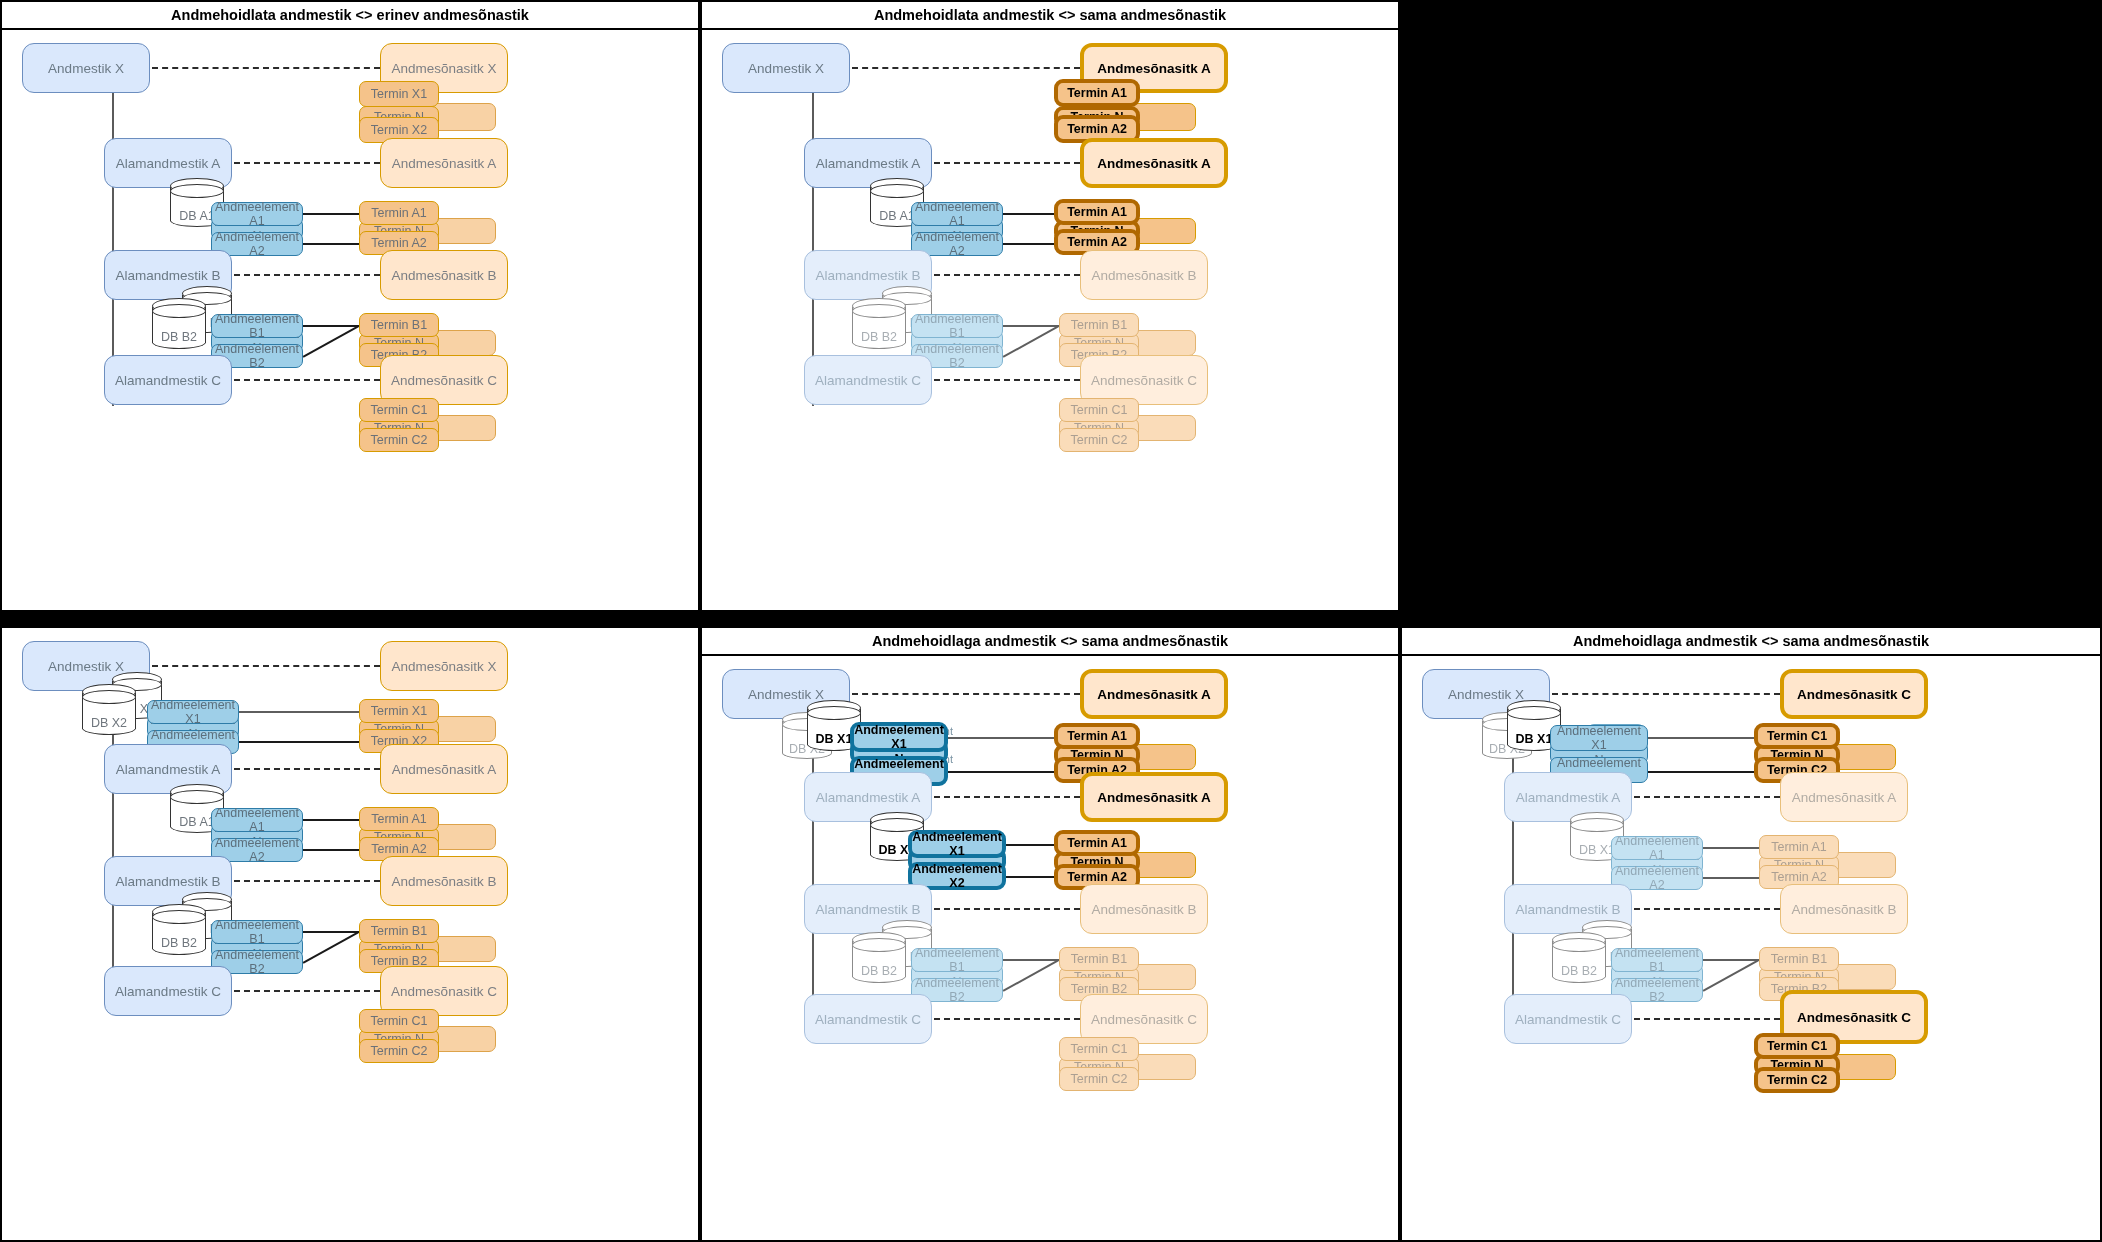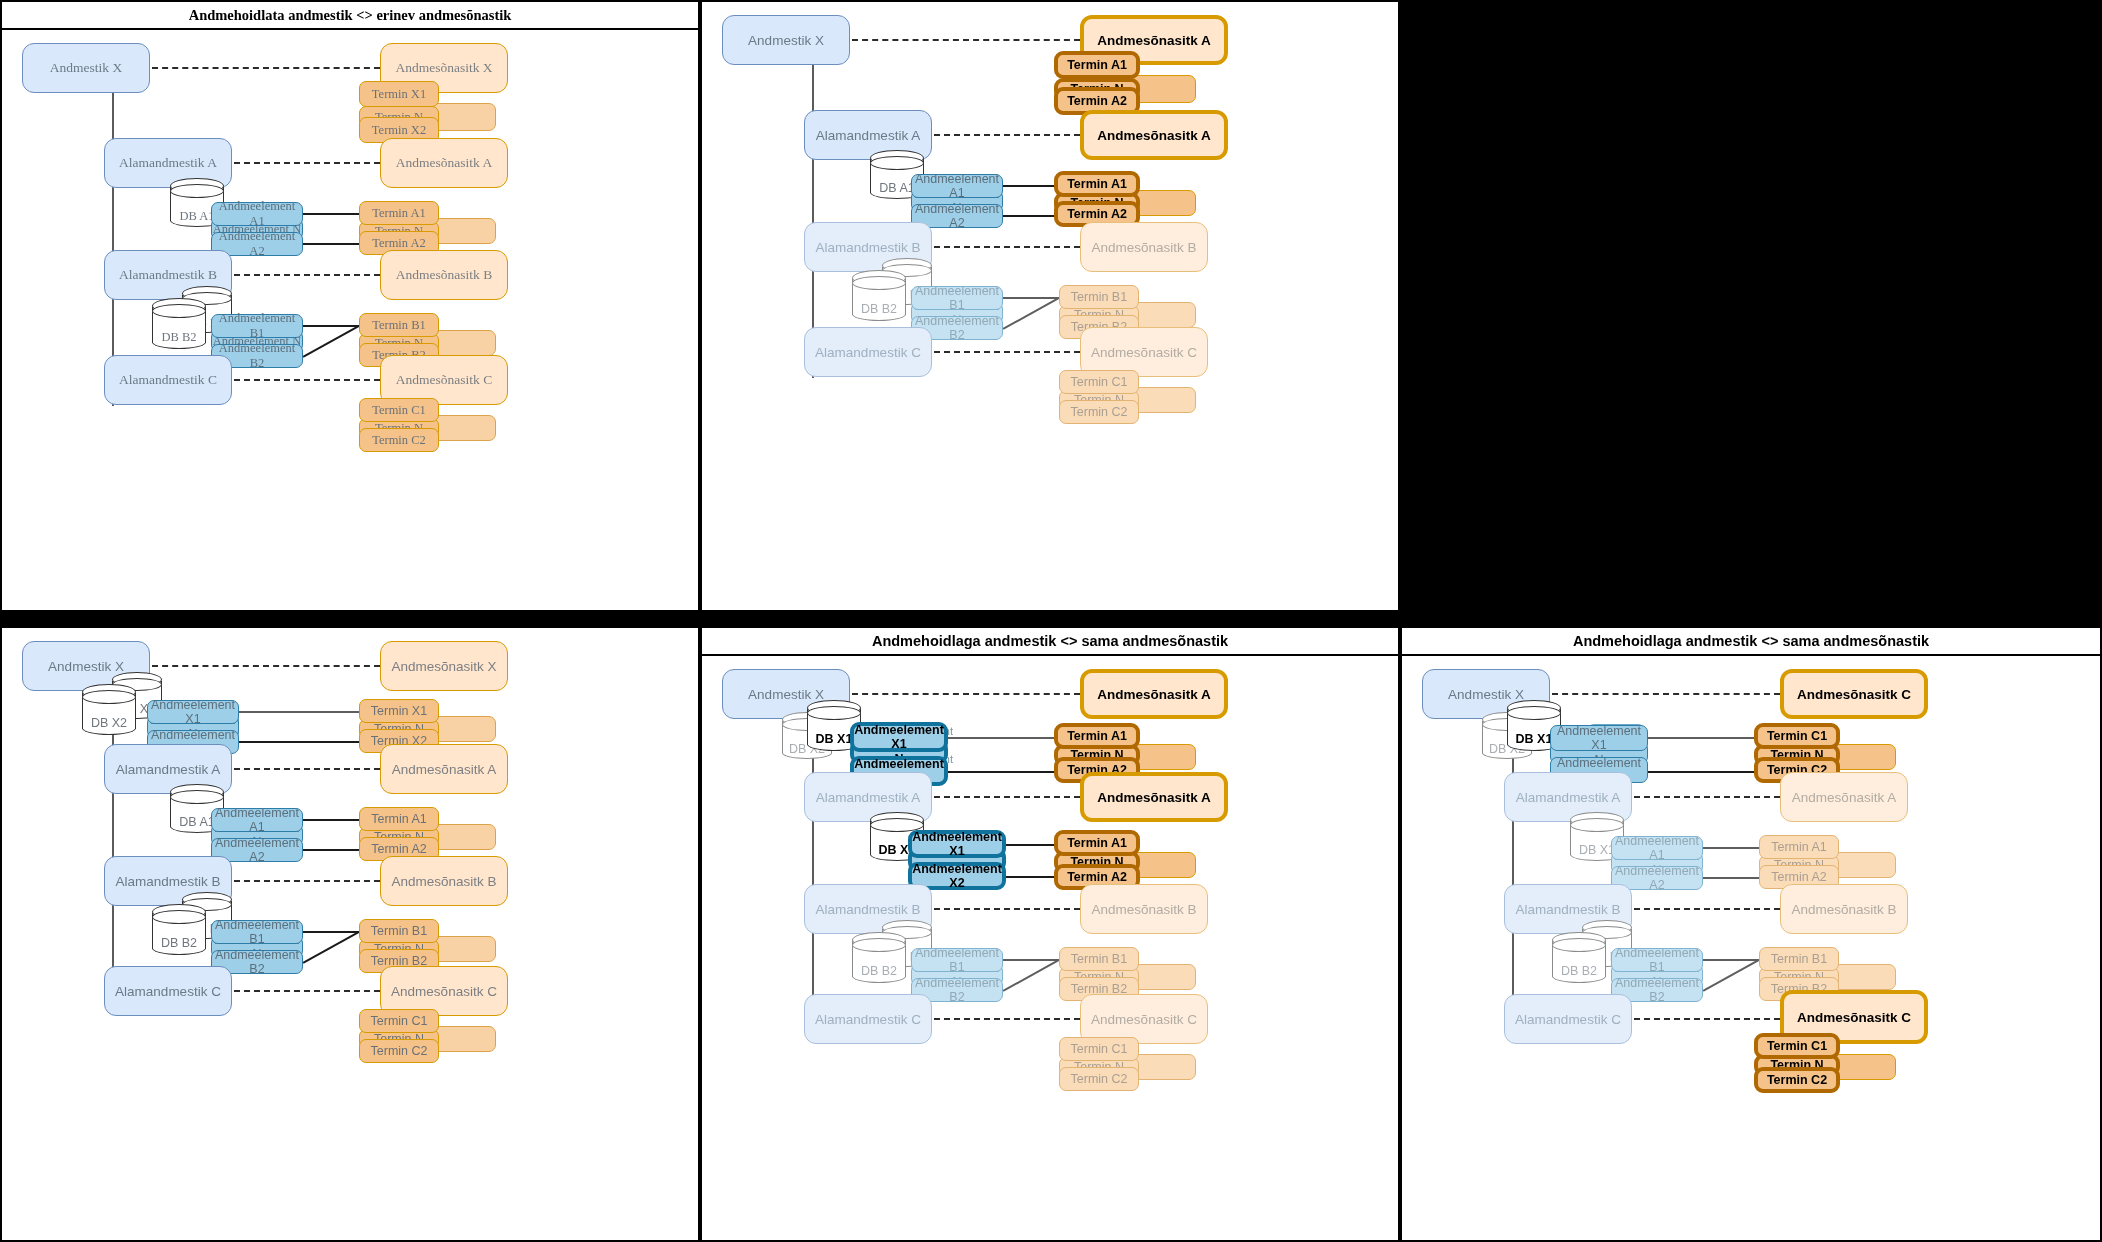--- a/index.html
+++ b/index.html
@@ -106,21 +106,21 @@
   .blackbox { position:absolute; background:#000; }
 </style>
 </head>
 <body>
 
 <div class="grid">
 
 <div class="blackbox" style="left:1400px; top:0; width:702px; height:612px;"></div>
 <div class="blackbox" style="left:0; top:610px; width:2102px; height:16px;"></div>
 
-<div class="panel" style="left:0; top:0; width:700px; height:612px;font-family:Liberation Serif, serif;">
+<div class="panel" style="left:0; top:0; width:700px; height:612px;">
   <div class="panel-title">Andmehoidlata andmestik &lt;&gt; erinev andmesõnastik</div>
   <div class="canvas">
 
     <div class="vline" style="left:110px; top:56px; height:320px;"></div>
     <div class="hline" style="left:110px; top:147px; width:22px;"></div>
     <div class="arrow" style="left:128px; top:141px;"></div>
     <div class="hline" style="left:110px; top:246px; width:22px;"></div>
     <div class="arrow" style="left:128px; top:240px;"></div>
     <div class="hline" style="left:110px; top:352px; width:22px;"></div>
     <div class="arrow" style="left:128px; top:346px;"></div>
@@ -237,20 +237,21 @@
       <span>Termin C1</span>
     </div>
     <div class="node t-chip" style="left:357px; top:398px; width:80px; height:24px;">
       <span>Termin C2</span>
     </div>
 
   </div>
 </div>
 
 <div class="panel" style="left:700px; top:0; width:700px; height:612px;">
+  <div class="panel-title">Andmehoidlata andmestik &lt;&gt; sama andmesõnastik</div>
   <div class="canvas">
 
     <div class="vline" style="left:110px; top:56px; height:320px;"></div>
     <div class="hline" style="left:110px; top:147px; width:22px;"></div>
     <div class="arrow" style="left:128px; top:141px;"></div>
     <div class="hline" style="left:110px; top:246px; width:22px;"></div>
     <div class="arrow" style="left:128px; top:240px;"></div>
     <div class="hline" style="left:110px; top:352px; width:22px;"></div>
     <div class="arrow" style="left:128px; top:346px;"></div>
 

